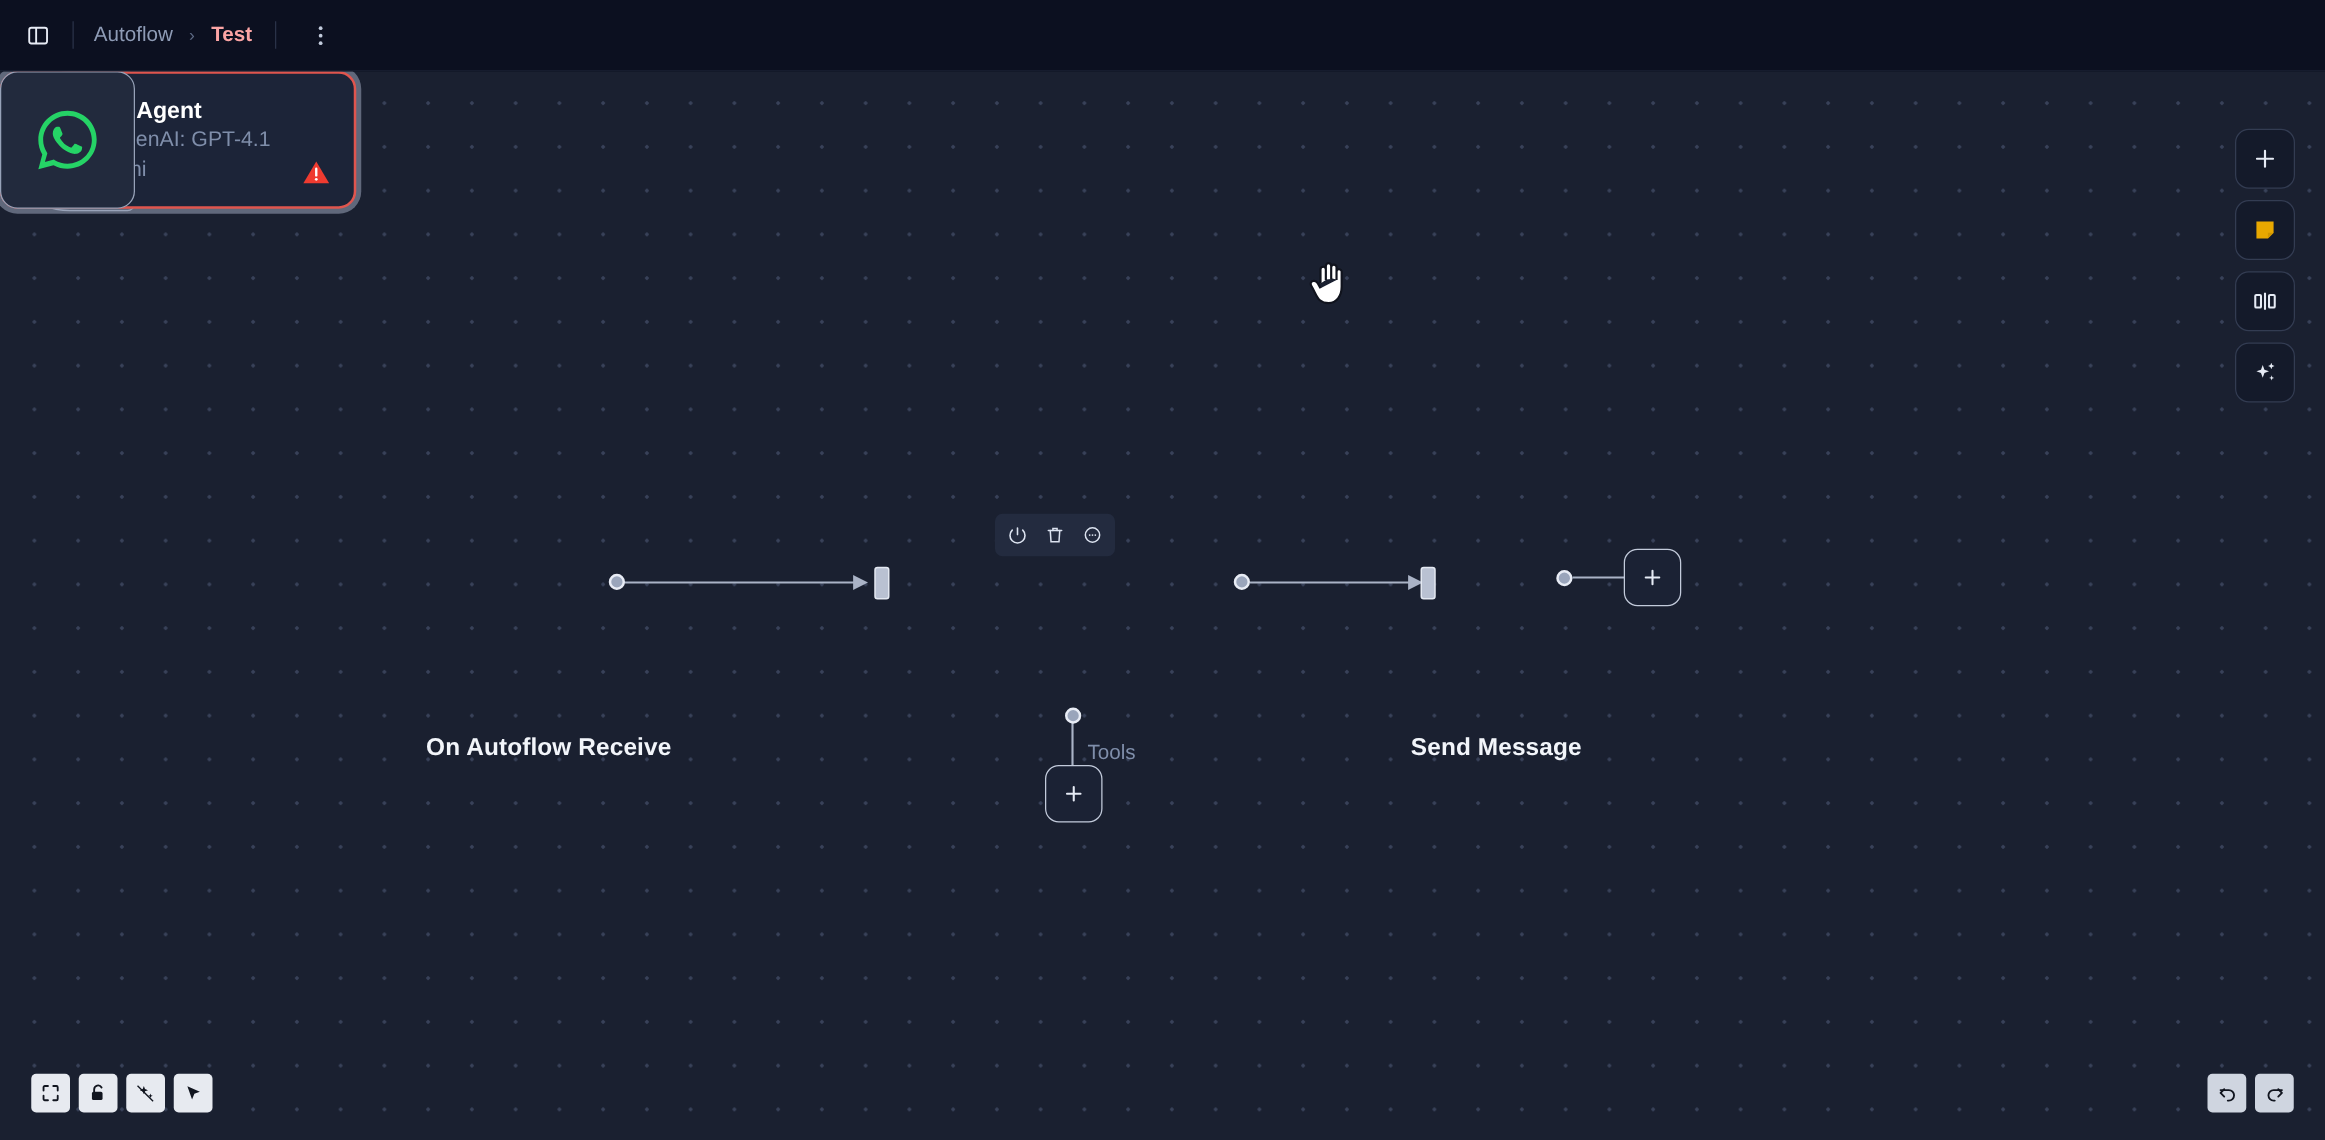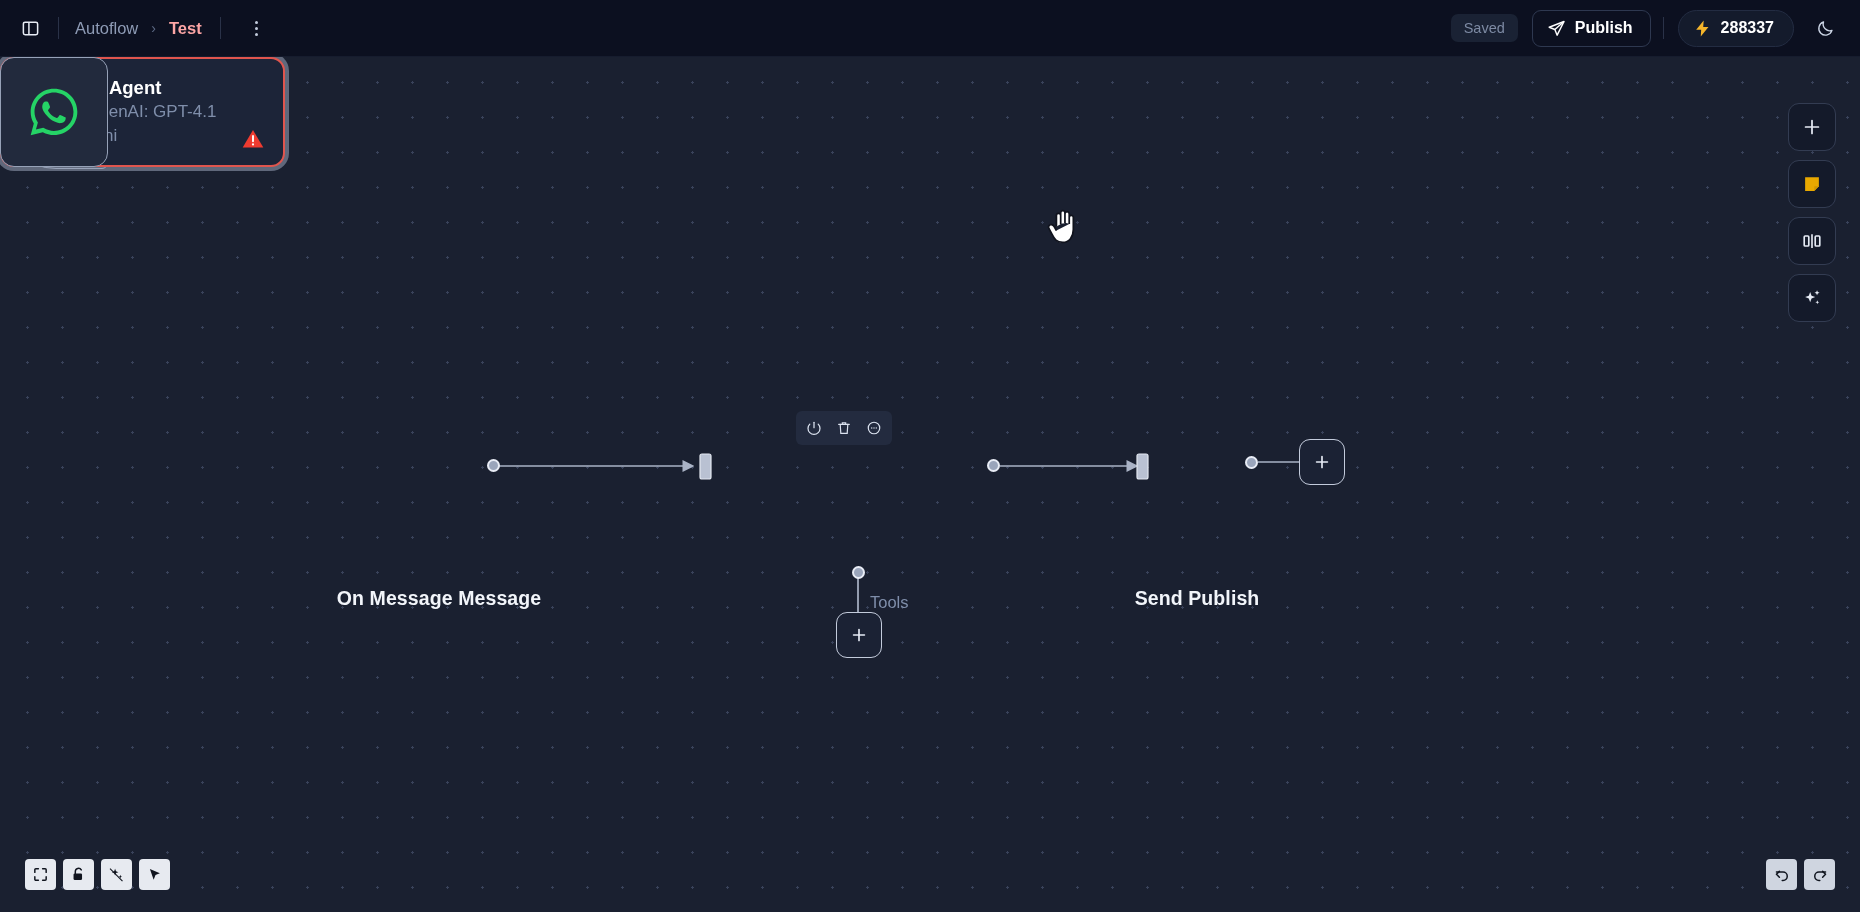--- a/index.html
+++ b/index.html
@@ -223,46 +223,20 @@
   </div>
 
   <div class="tb-divider" style="margin-left:14px;"></div>
 
   <div class="kebab">
     <i></i>
     <i></i>
     <i></i>
   </div>
 
-  <div class="tb-right">
-    <div class="saved-badge">Saved</div>
-
-    <div class="publish-btn">
-      <svg width="19" height="19" viewBox="0 0 24 24" fill="none" stroke="currentColor" stroke-width="1.8" stroke-linejoin="round">
-        <path d="M21.5 3.2 2.8 10.4l7.1 2.9 2.9 7.1z"></path>
-        <path d="M21.5 3.2 9.9 13.3"></path>
-      </svg>
-      <span>Publish</span>
-    </div>
-
-    <div class="tb-divider"></div>
-
-    <div class="credits-pill">
-      <svg width="19" height="19" viewBox="0 0 24 24" fill="#f5b52b">
-        <path d="M13.5 2 4 13.6h6.3L9.8 22 19.5 10.1h-6.6z"></path>
-      </svg>
-      <span>288337</span>
-    </div>
-
-    <div class="theme-btn">
-      <svg width="19" height="19" viewBox="0 0 24 24" fill="none" stroke="currentColor" stroke-width="1.7" stroke-linejoin="round">
-        <path d="M20.2 14.4A8.4 8.4 0 0 1 9.5 3.8 8.5 8.5 0 1 0 20.2 14.4z"></path>
-      </svg>
-    </div>
-  </div>
 </div>
 
 <div class="canvas">
 
   <svg class="edges">
     <defs>
       <marker id="arrow" viewBox="0 0 10 10" refX="8" refY="5" markerWidth="7" markerHeight="7" orient="auto">
         <path d="M0 0 L10 5 L0 10 z" fill="#aab3c6"></path>
       </marker>
     </defs>
@@ -308,21 +282,21 @@
         <path fill="#25D366" d="M24 4C12.9 4 4 12.9 4 24c0 3.5.9 6.9 2.7 9.9L4 44l10.4-2.7c2.9 1.6 6.2 2.4 9.6 2.4
           11.1 0 20-8.9 20-20S35.1 4 24 4zm0 36.2c-3.1 0-6.1-.8-8.7-2.4l-.6-.4-6.2 1.6 1.7-6-.4-.6C8.2 29.7 7.3 26.9
           7.3 24c0-9.2 7.5-16.7 16.7-16.7S40.7 14.8 40.7 24 33.2 40.2 24 40.2z"></path>
         <path fill="#25D366" d="M33.2 28.3c-.5-.3-3-1.5-3.5-1.6-.5-.2-.8-.3-1.1.2s-1.3 1.6-1.6 2c-.3.3-.6.4-1.1.1
           -.5-.3-2.1-.8-4.1-2.5-1.5-1.3-2.5-3-2.8-3.5-.3-.5 0-.8.2-1 .2-.2.5-.6.8-.9.2-.3.3-.5.5-.9.2-.3.1-.6 0-.9
           -.1-.3-1.1-2.7-1.5-3.6-.4-.9-.8-.8-1.1-.8h-1c-.3 0-.9.1-1.3.6-.5.5-1.7 1.7-1.7 4.1s1.8 4.8 2 5.1c.3.3
           3.5 5.4 8.5 7.5 1.2.5 2.1.8 2.8 1.1 1.2.4 2.3.3 3.1.2.9-.1 3-1.2 3.4-2.4.4-1.2.4-2.2.3-2.4-.1-.2-.4-.3-.9-.5z"></path>
       </svg>
     </div>
     <div class="port" style="left:487px; top:402px;"></div>
-    <div class="node-label" style="left:439px; top:530px;">On Message Message</div>
+    <div class="node-label" style="left:439px; top:530px;">On Autoflow Receive</div>
   </div>
 
   <div class="node">
     <div class="agent-node">
       <div class="agent-icon">
         <svg width="46" height="46" viewBox="0 0 24 24" fill="none" stroke="#ffffff" stroke-width="1.75" stroke-linejoin="round" stroke-linecap="round">
           <path d="M3.2 8.6h14.1a1.6 1.6 0 0 1 1.6 1.6v5.3a1.6 1.6 0 0 1-1.6 1.6H7.6l-4.4 3.4z"></path>
           <path d="M10.2 8.6V5.3h3.1"></path>
           <path d="M13.3 3.8v3"></path>
           <path d="M19 11.2h1.8v3.6H19"></path>
@@ -358,21 +332,21 @@
         <path fill="#25D366" d="M24 4C12.9 4 4 12.9 4 24c0 3.5.9 6.9 2.7 9.9L4 44l10.4-2.7c2.9 1.6 6.2 2.4 9.6 2.4
           11.1 0 20-8.9 20-20S35.1 4 24 4zm0 36.2c-3.1 0-6.1-.8-8.7-2.4l-.6-.4-6.2 1.6 1.7-6-.4-.6C8.2 29.7 7.3 26.9
           7.3 24c0-9.2 7.5-16.7 16.7-16.7S40.7 14.8 40.7 24 33.2 40.2 24 40.2z"></path>
         <path fill="#25D366" d="M33.2 28.3c-.5-.3-3-1.5-3.5-1.6-.5-.2-.8-.3-1.1.2s-1.3 1.6-1.6 2c-.3.3-.6.4-1.1.1
           -.5-.3-2.1-.8-4.1-2.5-1.5-1.3-2.5-3-2.8-3.5-.3-.5 0-.8.2-1 .2-.2.5-.6.8-.9.2-.3.3-.5.5-.9.2-.3.1-.6 0-.9
           -.1-.3-1.1-2.7-1.5-3.6-.4-.9-.8-.8-1.1-.8h-1c-.3 0-.9.1-1.3.6-.5.5-1.7 1.7-1.7 4.1s1.8 4.8 2 5.1c.3.3
           3.5 5.4 8.5 7.5 1.2.5 2.1.8 2.8 1.1 1.2.4 2.3.3 3.1.2.9-.1 3-1.2 3.4-2.4.4-1.2.4-2.2.3-2.4-.1-.2-.4-.3-.9-.5z"></path>
       </svg>
     </div>
     <div class="port" style="left:1245px; top:399px;"></div>
-    <div class="node-label" style="left:1197px; top:530px;">Send Publish</div>
+    <div class="node-label" style="left:1197px; top:530px;">Send Message</div>
     <div class="plus-stub" style="left:1299px; top:382px;">
       <svg width="20" height="20" viewBox="0 0 24 24" stroke="currentColor" stroke-width="2" stroke-linecap="round">
         <path d="M12 5.5v13M5.5 12h13"></path>
       </svg>
     </div>
   </div>
 
   <svg class="grab-cursor" width="38" height="42" viewBox="0 0 24 26">
     <path d="M7.2 13.5V6.4a1.35 1.35 0 0 1 2.7 0v5.3m0-.2V4.6a1.35 1.35 0 1 1 2.7 0v6.6m0-.3V5.3a1.35 1.35 0 1 1 2.7 0
              v6.2m0 .2V7.6a1.3 1.3 0 1 1 2.6 0v7.6c0 4.6-2.6 8.2-6.6 8.2-4.1 0-5.3-2-7-5.4-.9-1.8-1.6-3-1.9-3.6

